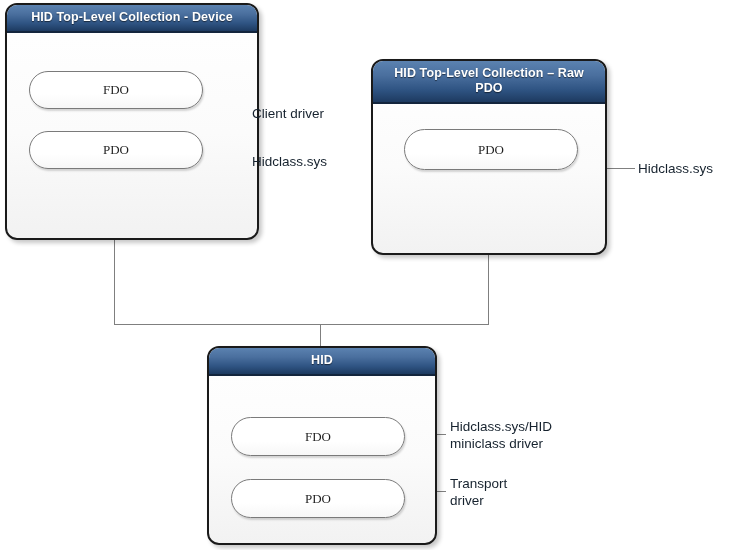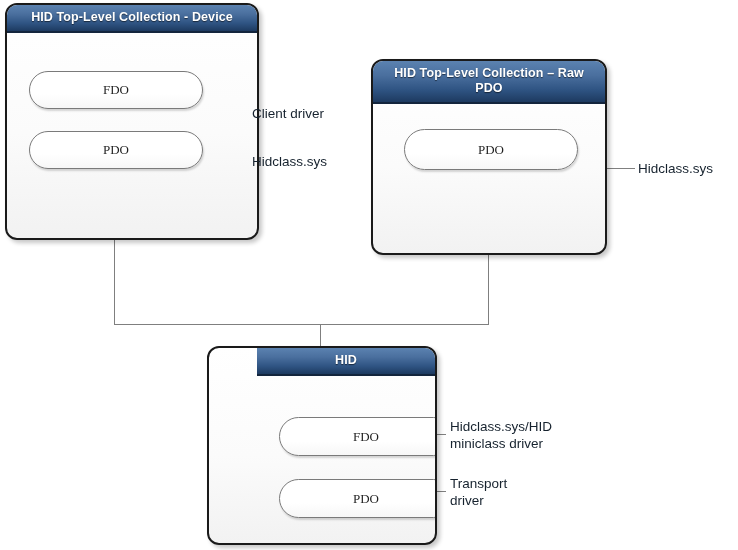--- a/index.html
+++ b/index.html
@@ -121,21 +121,21 @@
 
   <div class="node" style="left:371px; top:59px; width:236px; height:196px;">
     <div class="node-header">HID Top-Level Collection – Raw PDO</div>
     <div class="node-body">
       <div class="pill" style="left:31px; top:25px; width:174px; height:41px;">
         <span>PDO</span>
       </div>
     </div>
   </div>
 
-  <div class="node" style="left:207px; top:346px; width:230px; height:199px;padding-left:48px;">
+  <div class="node" style="left:207px; top:346px; width:230px; height:199px;">
     <div class="node-header">HID</div>
     <div class="node-body">
       <div class="pill" style="left:22px; top:41px; width:174px; height:39px;">
         <span>FDO</span>
       </div>
       <div class="pill" style="left:22px; top:103px; width:174px; height:39px;">
         <span>PDO</span>
       </div>
     </div>
   </div>

